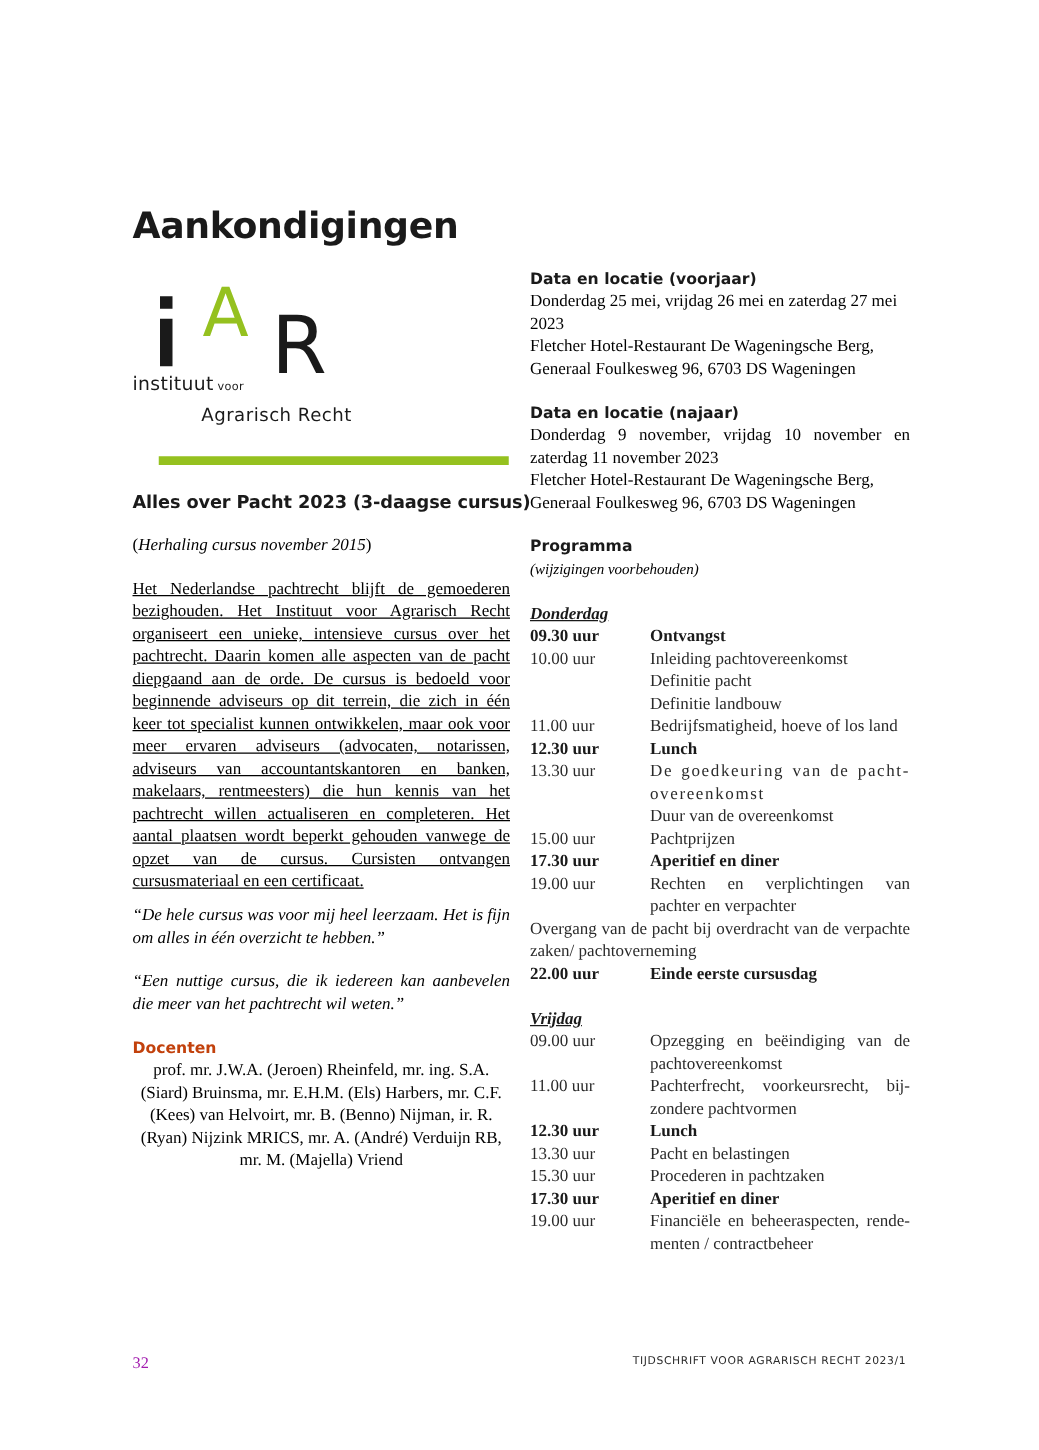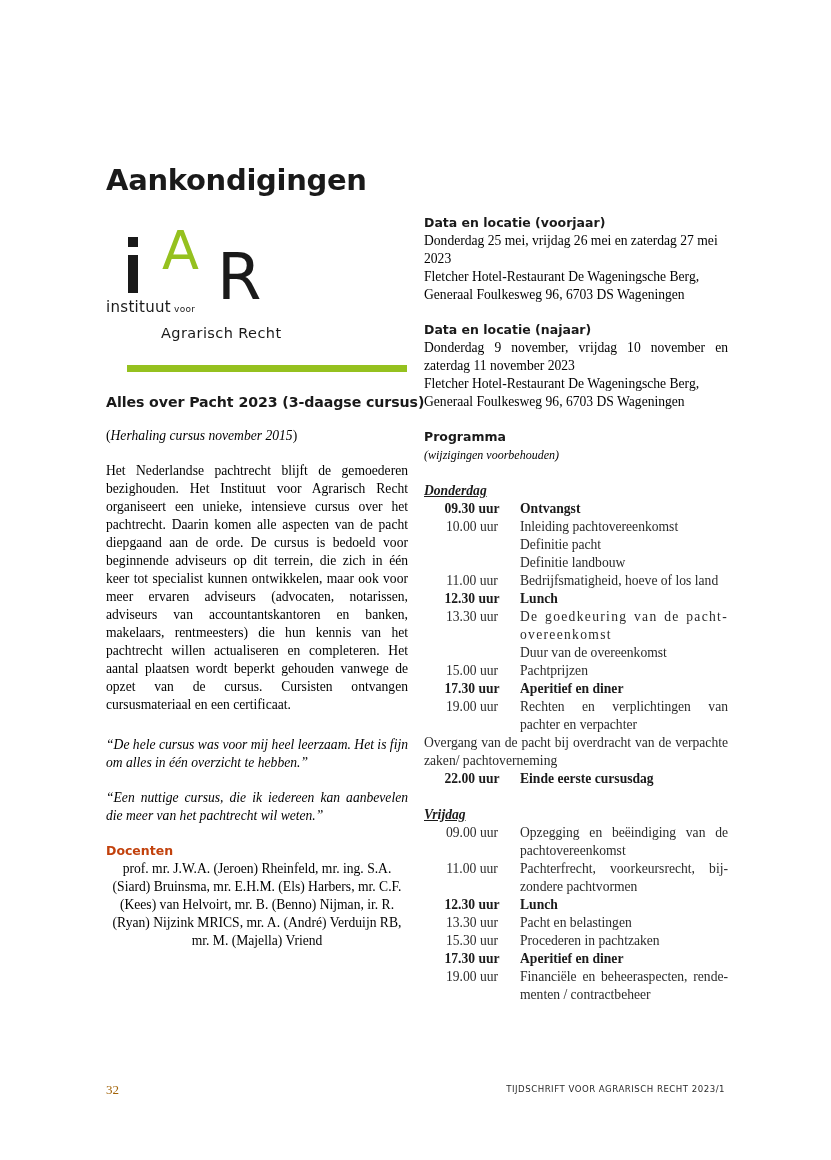--- a/index.html
+++ b/index.html
@@ -21,40 +21,40 @@
     .logo .voor { font-size: 9px; margin-left: 3px; }
     .logo .agrarisch { position: absolute; left: 55px; top: 89px; font-family: "DejaVu Sans", sans-serif; font-size: 14.5px; color: #1a1a1a; letter-spacing: 0.4px; }
     .green-bar { position: absolute; left: 127px; top: 365px; width: 280px; height: 7px; background: #95c11f; }
 
     
     .left-col { position: absolute; left: 106px; top: 394px; width: 302px; }
     .course-title { font-family: "DejaVu Sans", sans-serif; font-weight: bold; font-size: 14.2px; margin: 0 0 17px 0; color: #1a1a1a; letter-spacing: -0.1px; white-space: nowrap; }
     .body-text { font-family: "Liberation Serif", serif; font-size: 13.6px; line-height: 18px; color: #000000; text-align: justify; margin: 0; }
     .subtitle { font-style: italic; margin-bottom: 17px; }
     .subtitle .paren { font-style: normal; }
-    .para { margin-bottom: 22px; }
+    .para { margin-bottom: 9px; text-decoration: underline; }
     .reactions-heading { font-style: italic; text-decoration: underline; margin-bottom: 17px; }
     .quote { font-style: italic; margin-bottom: 17px; }
     .docenten-heading { font-family: "DejaVu Sans", sans-serif; font-weight: bold; font-size: 12.5px; margin: 0; line-height: 18px; color: #c2410c; }
     .docenten-text { text-align: center; }
 
     
     .right-col { position: absolute; left: 424px; top: 214px; width: 304px; }
     .section-heading { font-family: "DejaVu Sans", sans-serif; font-weight: bold; font-size: 12.5px; line-height: 18px; margin: 0; color: #1a1a1a; }
     .block { margin-bottom: 17px; }
     .note { font-style: italic; font-size: 12px; }
     .day-heading { font-family: "Liberation Serif", serif; font-weight: bold; font-style: italic; text-decoration: underline; font-size: 13.6px; line-height: 18px; margin-top: 18px; color: #1a1a1a; }
     .sched-row { display: flex; font-family: "Liberation Serif", serif; font-size: 13.6px; line-height: 18px; color: #2a2a2a; }
-    .sched-row .time { width: 96px; flex: none; text-align: center; }
+    .sched-row .time { width: 96px; flex: none; }
     .sched-row .desc { flex: 1; text-align: justify; }
     .sched-row.bold { font-weight: bold; color: #1a1a1a; }
     .spaced .desc { letter-spacing: 1.3px; }
 
     
-    .page-number { position: absolute; left: 106px; top: 1082px; font-family: "Liberation Serif", serif; font-size: 13px; color: #a16207; }
+    .page-number { position: absolute; left: 106px; top: 1082px; font-family: "Liberation Serif", serif; font-size: 13px; color: #a21caf; }
     .journal-name { position: absolute; right: 106px; top: 1084px; font-family: "DejaVu Sans", sans-serif; font-size: 8.6px; letter-spacing: 0.5px; color: #2a2a2a; }
   </style>
 </head>
 <body>
 
 <h1 class="page-title">Aankondigingen</h1>
 
 <div class="logo">
   <div class="i-dot"></div>
   <div class="i-stem"></div>

